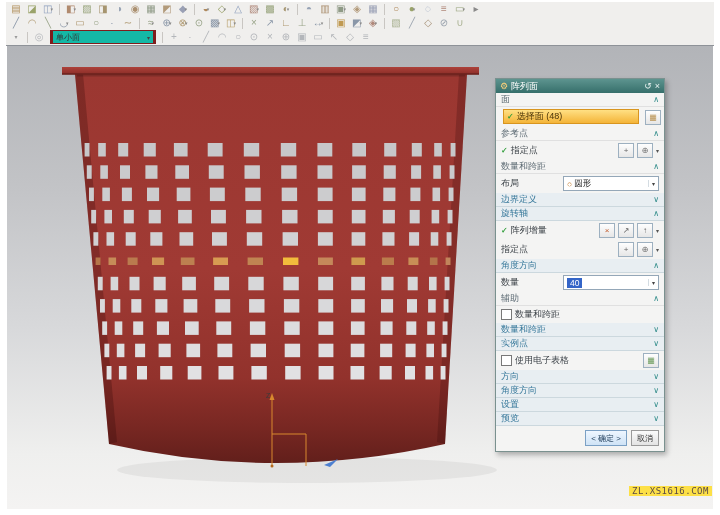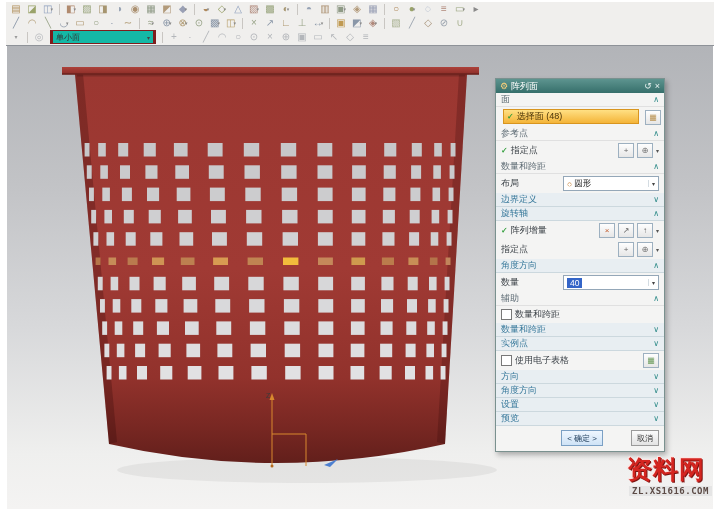--- a/index.html
+++ b/index.html
@@ -46,37 +46,37 @@
         font-size:8px;color:#666;cursor:pointer;}
   .mini-car{font-size:6px;color:#555;}
   .dd{height:13px;background:#fff;border:1px solid #94a7b8;display:flex;align-items:center;
       font-size:8.5px;padding:0 3px;gap:2px;color:#222;}
   .dd .car{margin-left:auto;font-size:6px;color:#444;border-left:1px solid #d4dce2;padding-left:3px;}
   .w88{width:88px;}
   .num-sel{background:#3465c8;color:#fff;padding:0 3px;}
   .cb{width:9px;height:9px;border:1px solid #787878;background:#fff;display:inline-block;}
   .btn-row{display:flex;justify-content:flex-end;gap:4px;padding:4px 5px 5px;}
   .btn{height:14px;font-size:8px;padding:0 5px;border:1px solid #7ba0c4;color:#1c3a58;
-       background:linear-gradient(#eef6ff,#cfe3f6);display:inline-flex;align-items:center;cursor:pointer;margin-left:24px;}
+       background:linear-gradient(#eef6ff,#cfe3f6);display:inline-flex;align-items:center;cursor:pointer;}
   .btn.cancel{background:linear-gradient(#fbfbfb,#e3e3e3);border-color:#9a9a9a;color:#333;}
   
   .watermark{position:absolute;right:1px;bottom:7px;width:134px;height:52px;z-index:50;}
   .wm-logo{position:absolute;left:0;top:8px;width:60px;height:40px;}
   .wm-el1{position:absolute;left:1px;top:5px;width:52px;height:28px;border:3px solid #e08a28;
           border-radius:50%;transform:rotate(-16deg);}
   .wm-el2{position:absolute;left:6px;top:9px;width:44px;height:20px;border:2px solid #3a6ab0;
           border-radius:50%;transform:rotate(-16deg);opacity:.75;}
   .wm-xs{position:absolute;left:13px;top:7px;font-family:"Liberation Serif",serif;font-style:italic;
          font-weight:bold;font-size:19px;line-height:20px;}
   .wm-xs .x{color:#27418c;} .wm-xs .s{color:#d43a1a;}
   .wm-text{position:absolute;left:42px;top:0px;font-size:25px;line-height:27px;font-weight:bold;
            color:#d42520;letter-spacing:1px;
            text-shadow:1px 1px 0 #7d1411,-1px -1px 0 #ffe2e0,0 0 2px #fff;}
-  .wm-url{position:absolute;left:44px;top:30px;background:#e5e5e5;color:#5c4b46;font-size:9px;
-          padding:0 3px;letter-spacing:.5px;font-family:"DejaVu Sans Mono",monospace;font-weight:bold;}
+  .wm-url{position:absolute;left:44px;top:30px;background:#fde047;color:#5c4b46;font-size:9px;
+          padding:0 3px;letter-spacing:.5px;font-family:"DejaVu Sans Mono",monospace;}
 </style>
 </head>
 <body>
 
 <div class="frame">
 
   <div class="toolbar">
     <div class="tb-row" id="tb-row1">
         <span class="tb-ico">
           <span style="color: rgb(178, 146, 94);">▤</span>
@@ -647,17 +647,16 @@
         <span class="caret">∨</span>
       </div>
       <div class="btn-row">
         <span class="btn">&lt; 确定 &gt;</span>
         <span class="btn cancel">取消</span>
       </div>
     </div>
   </div>
 
   <div class="watermark">
-    <div class="wm-text">资料网</div>
     <div class="wm-url">ZL.XS1616.COM</div>
   </div>
 
 </div>
 
 </body></html>

